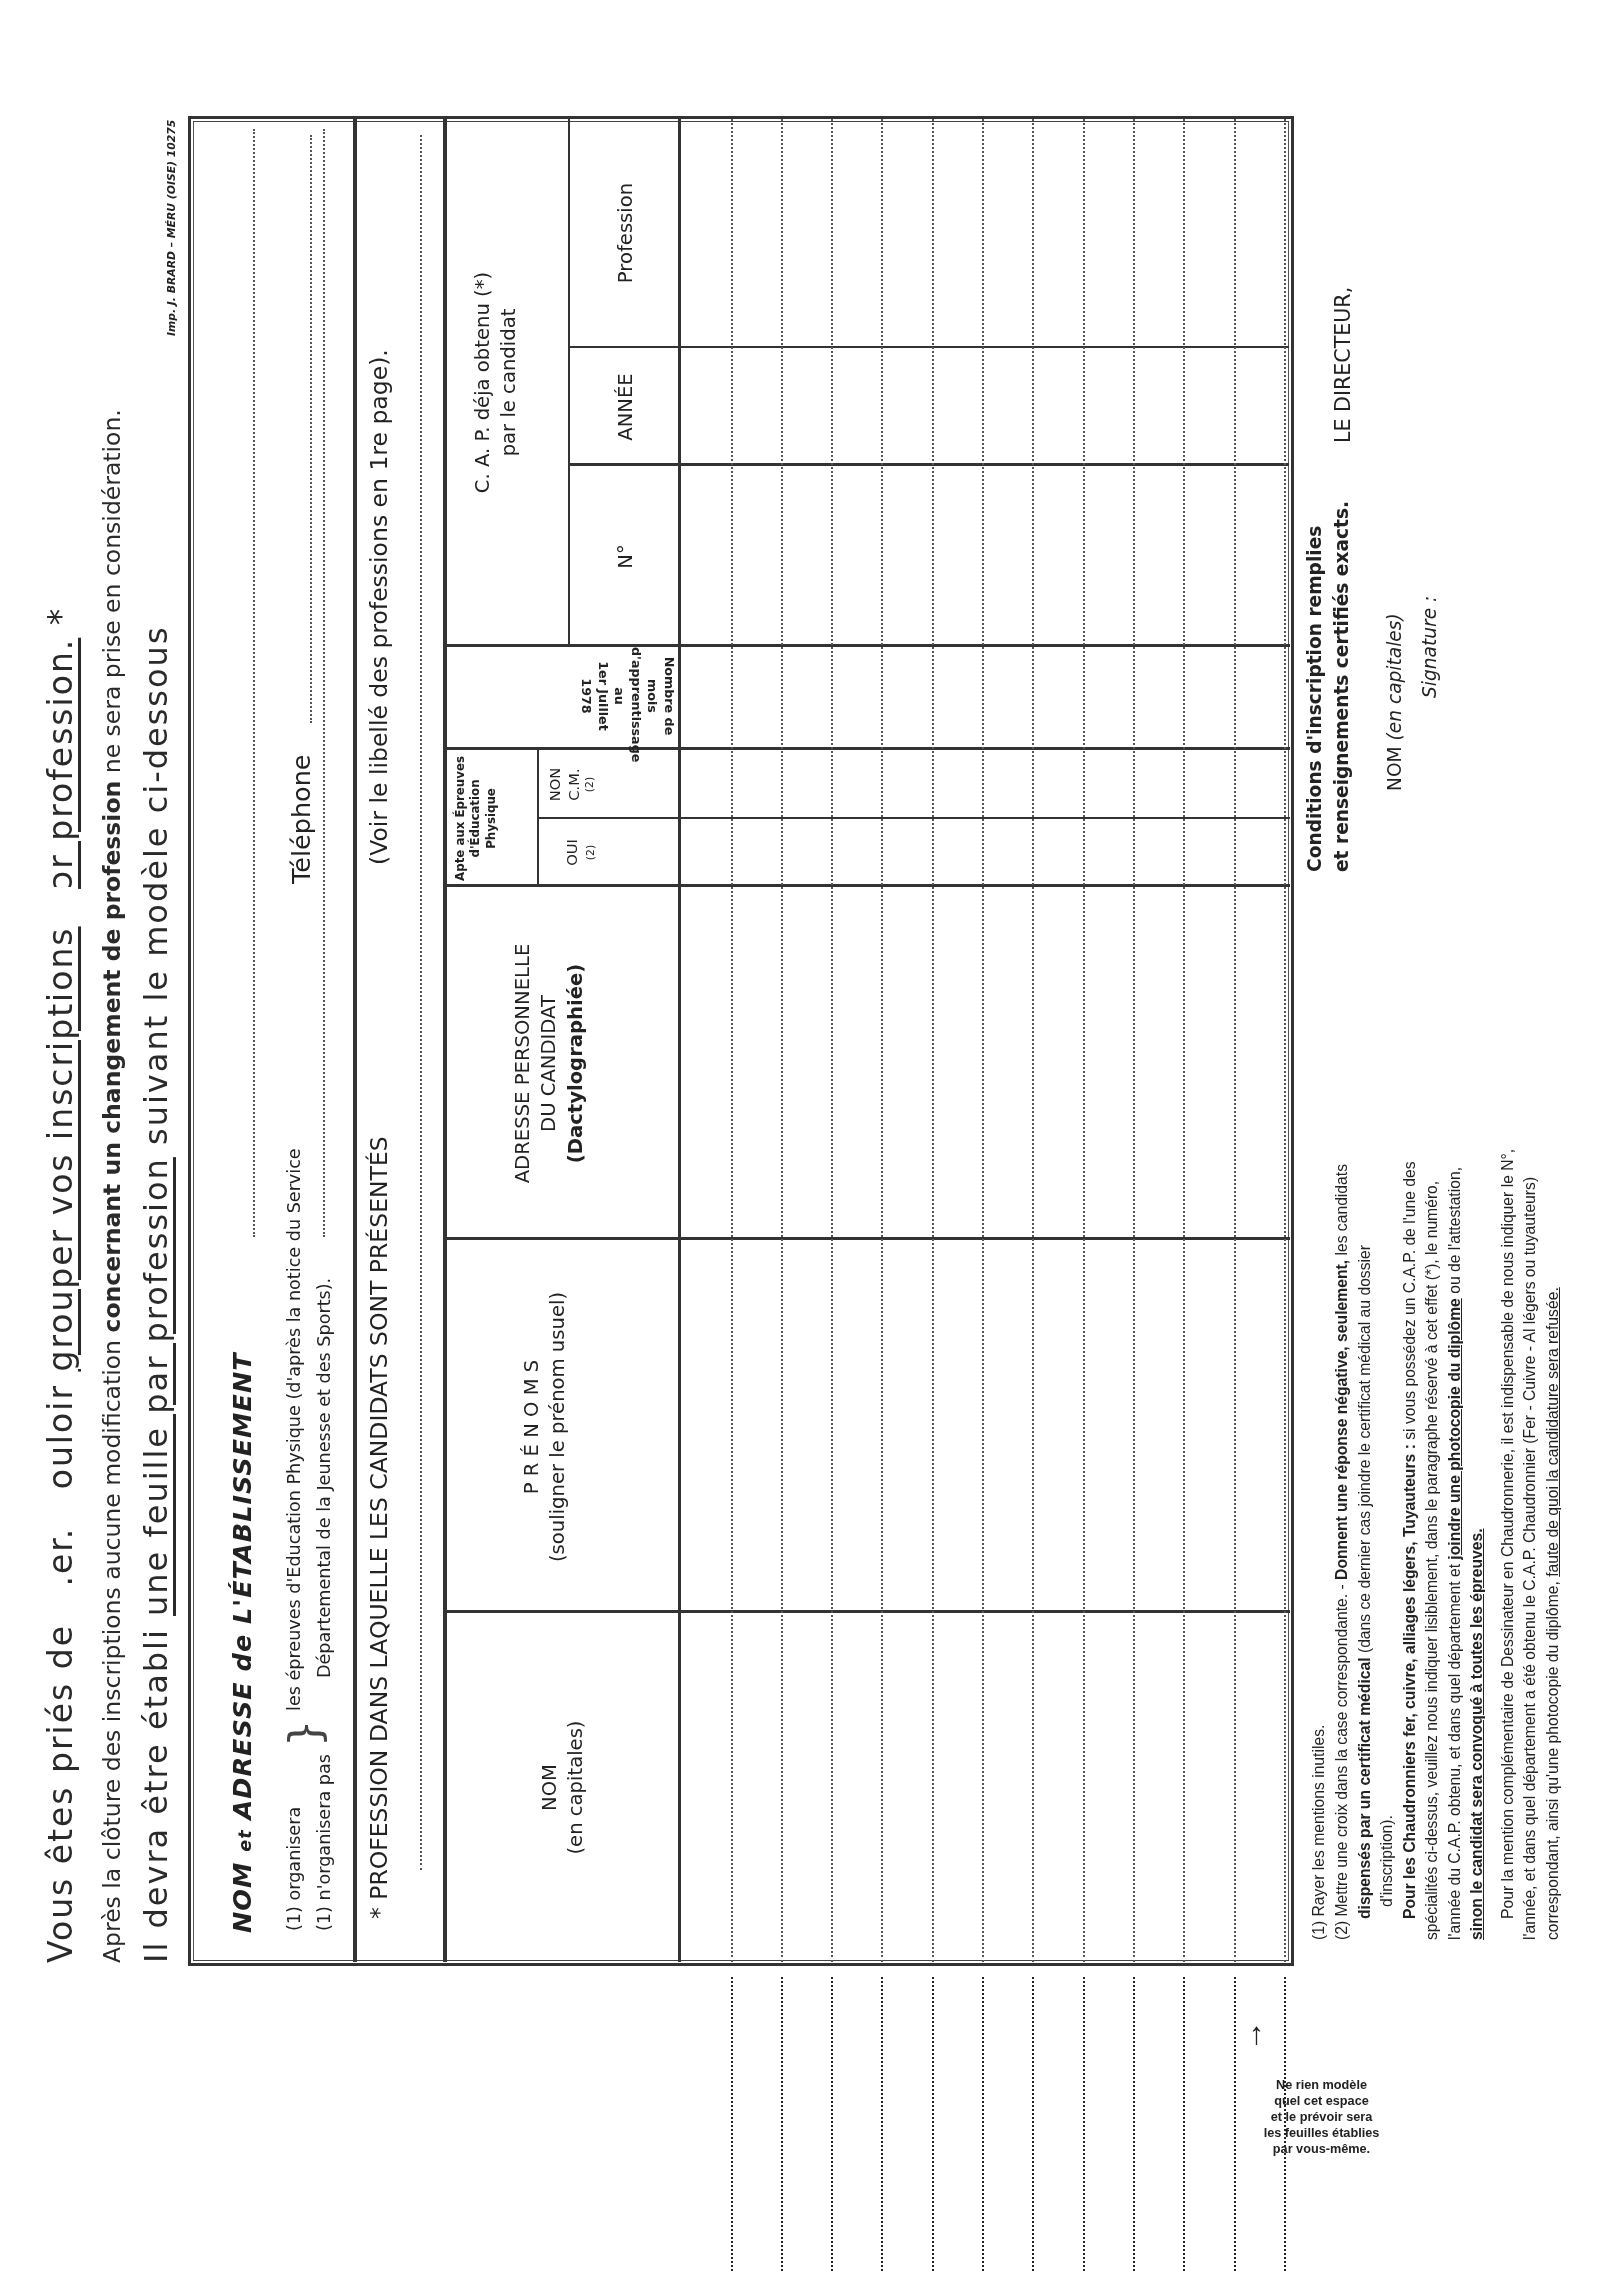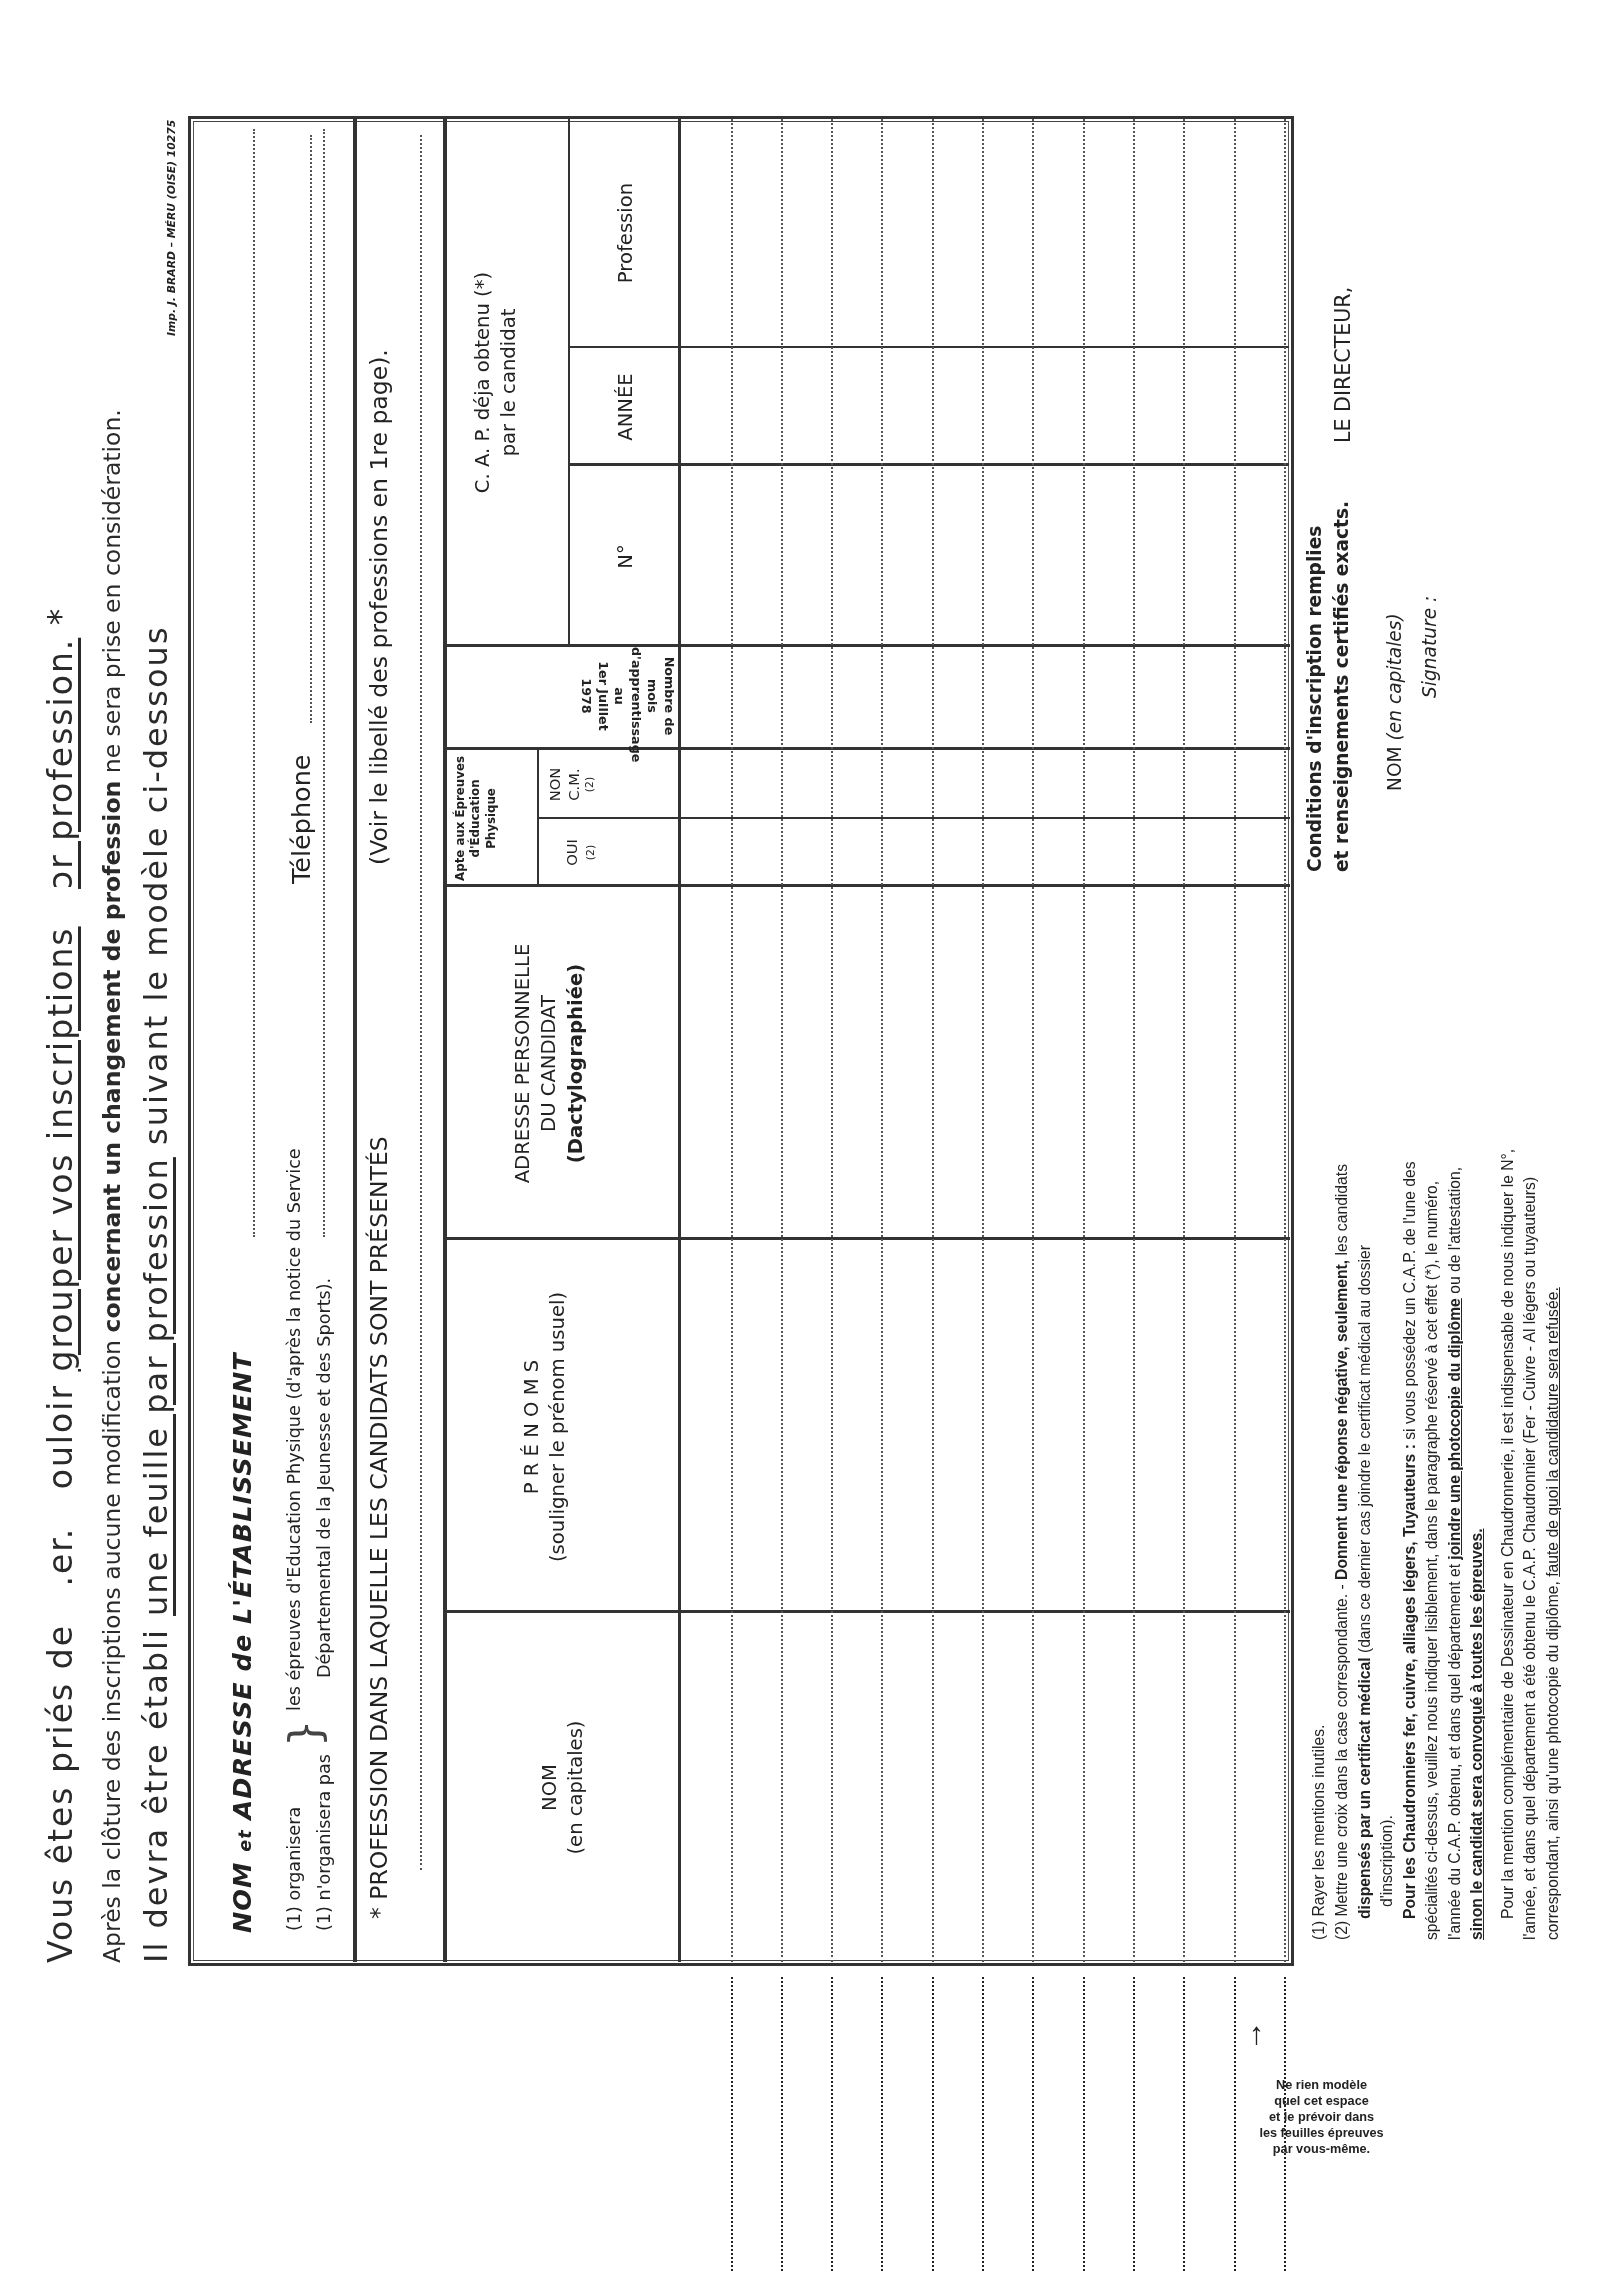--- a/index.html
+++ b/index.html
@@ -209,18 +209,18 @@
     <i>(en capitales)</i>
   </div>
   <div class="sig" style="left:1593px; top:1419px; font-style:italic;">Signature :</div>
 </div>
 
 <div class="marg" style="left:1243px; top:2078px; width:157px;">
   <div id="margin-arrow" style="position:absolute; left:-5.9px; top:-63px; width:39px; font-size:31px; font-weight:normal;">↑</div>
   <div id="margin-lines">
       <div>Ne rien modèle</div>
       <div>quel cet espace</div>
-      <div>et le prévoir dans</div>
-      <div>les feuilles épreuves</div>
+      <div>et le prévoir sera</div>
+      <div>les feuilles établies</div>
       <div>par vous-même.</div>
     </div>
 </div>
 
 
 </body></html>

